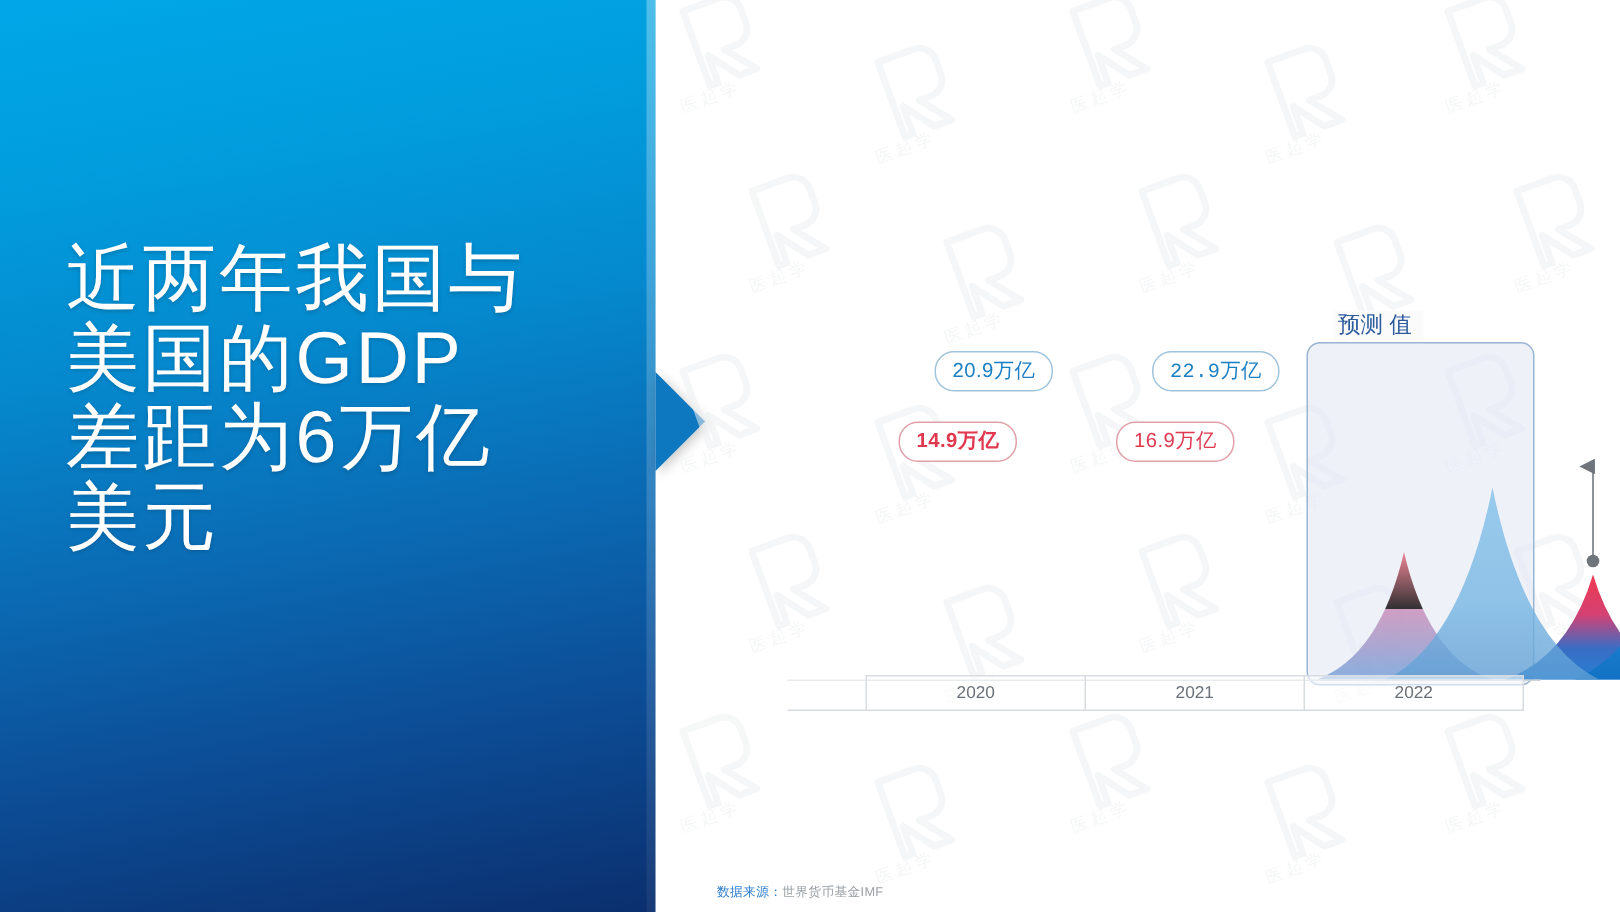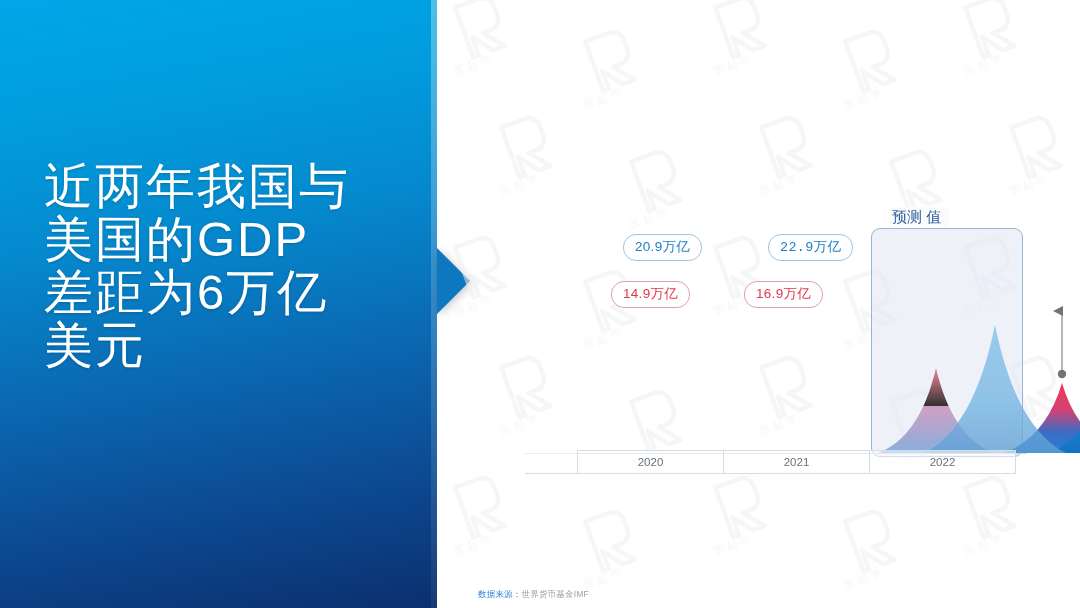--- a/index.html
+++ b/index.html
@@ -311,21 +311,21 @@
       <circle cx="684" cy="339" r="4.2" fill="#6f757b"></circle>
 
       <line x1="770" y1="364" x2="770" y2="311" stroke="#8b9196" stroke-width="1.3" marker-end="url(#arrUp)"></line>
       <circle cx="770" cy="365" r="4.2" fill="#6f757b"></circle>
       <line x1="829" y1="328" x2="829" y2="269" stroke="#8b9196" stroke-width="1.3" marker-end="url(#arrUp)"></line>
       <circle cx="829" cy="329" r="4.2" fill="#6f757b"></circle>
 
       <line x1="88" y1="453.5" x2="590" y2="453.5" stroke="#ccd2d8" stroke-width="1"></line>
     </svg>
 
-    <div class="callout red" style="left:174px;top:281px;">14.9万亿</div>
+    <div class="callout red" style="left:162px;top:281px;font-weight:bold;">14.9万亿</div>
     <div class="callout blue" style="left:186px;top:234px;">20.9万亿</div>
     <div class="callout red" style="left:307px;top:281px;">16.9万亿</div>
     <div class="callout blue" style="left:331px;top:234px;font-family:Liberation Mono, monospace;">22.9万亿</div>
   </div>
 
   <table id="data-table">
     <tbody>
         <tr>
       <td class="lbl-col corner"></td>
       <td class="yr-col">2020</td>

